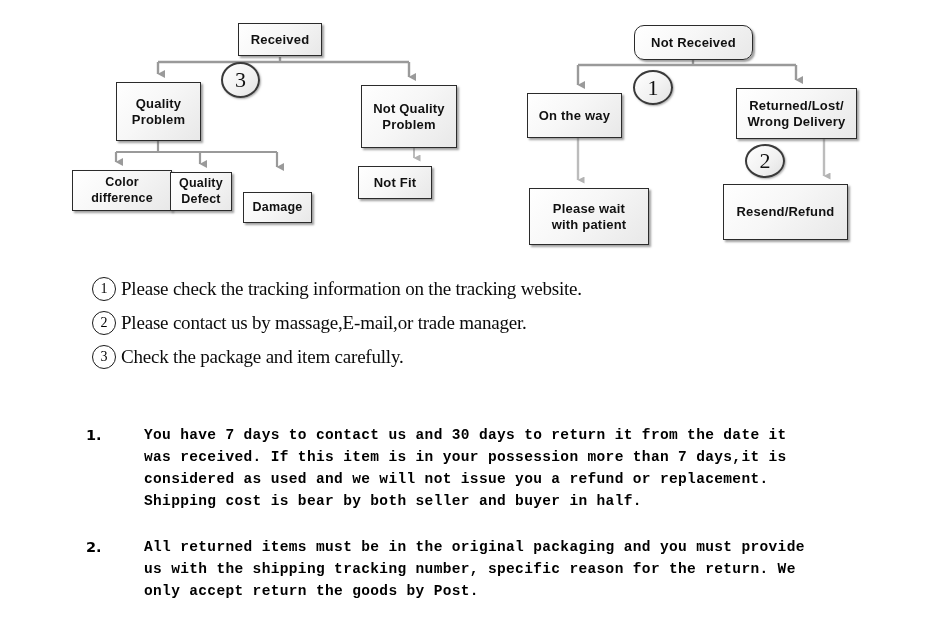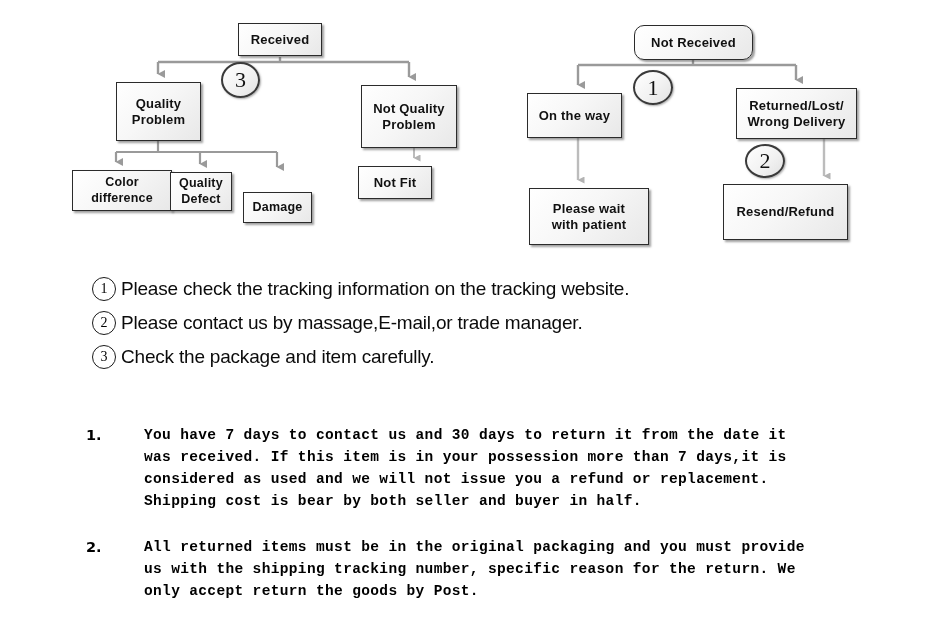--- a/index.html
+++ b/index.html
@@ -88,21 +88,21 @@
     border-radius: 50%;
     display: flex;
     align-items: center;
     justify-content: center;
     font-family: "Liberation Serif", serif;
     font-size: 14px;
     line-height: 1;
     margin-right: 5px;
   }
   .legend-text {
-    font-family: Liberation Sans, sans-serif;
+    font-family: Liberation Serif, serif;
     font-size: 19px;
     letter-spacing: -0.2px;
     color: #0b0b0b;
     white-space: nowrap;
   }
 
   
   #terms {
     position: absolute;
     left: 86px;

